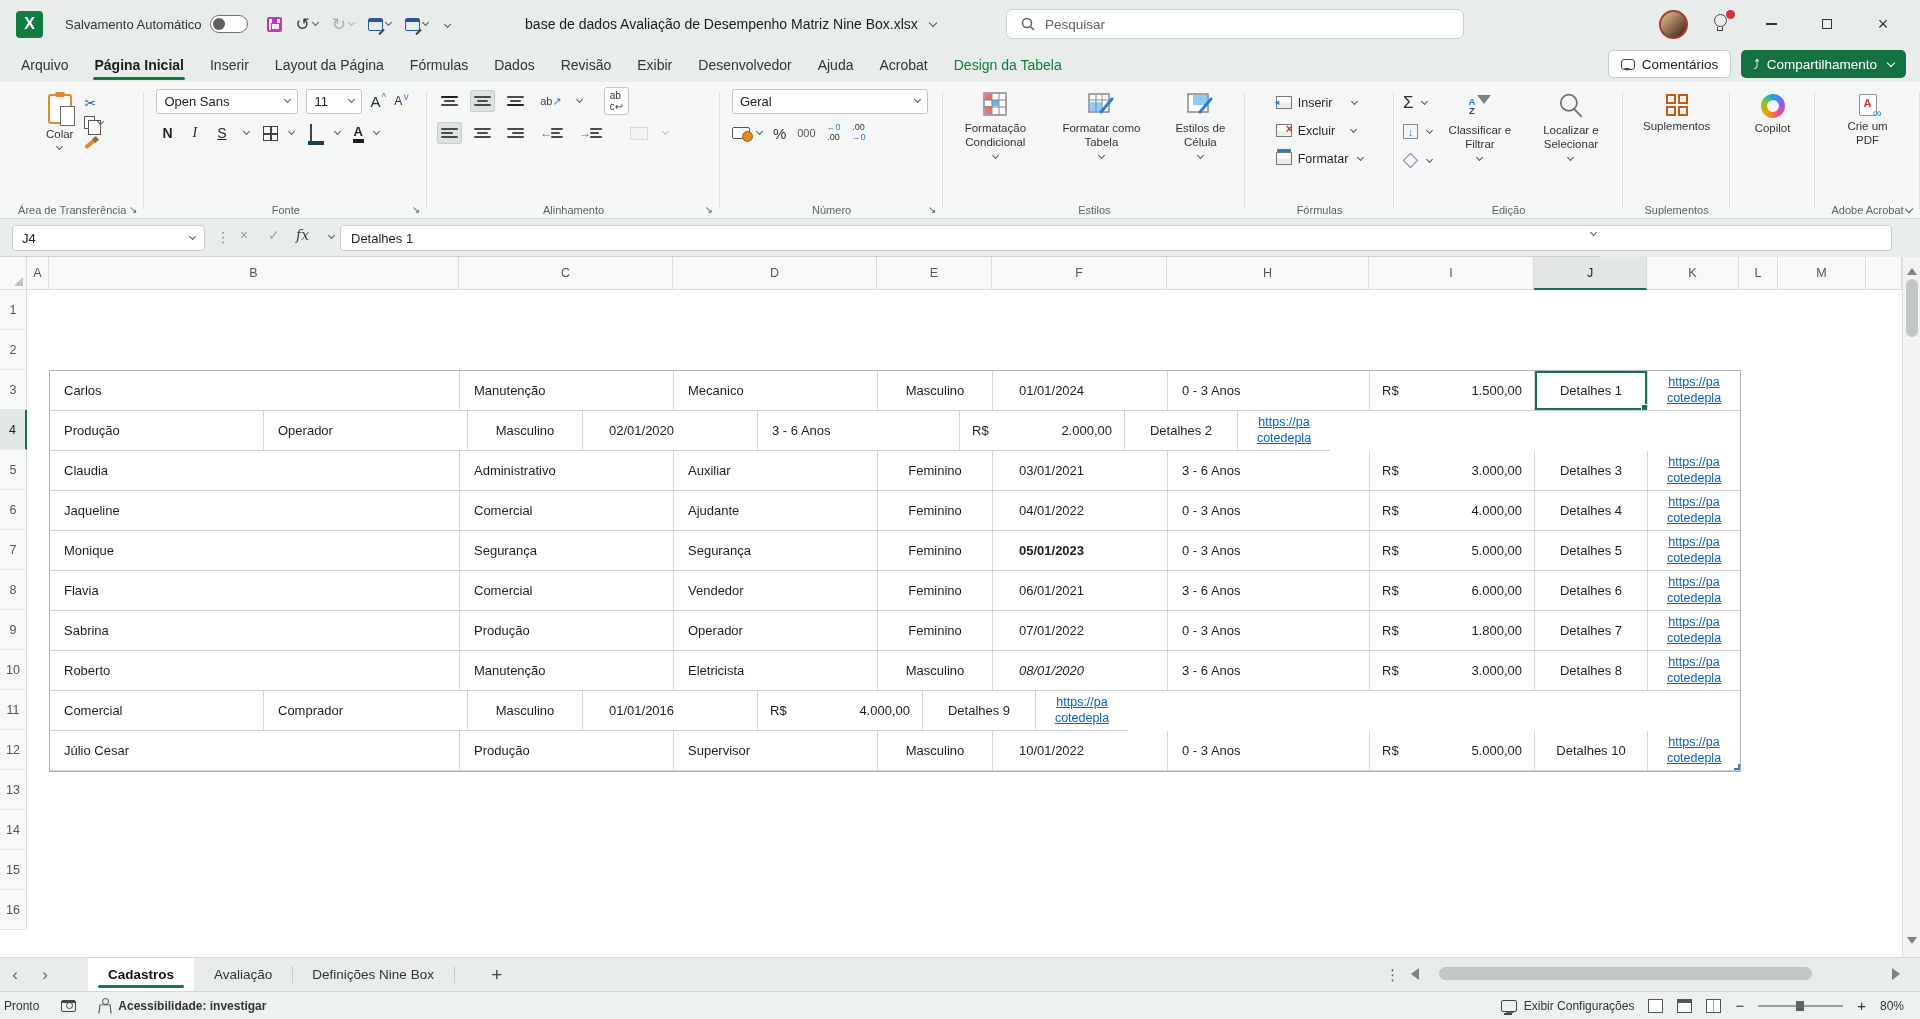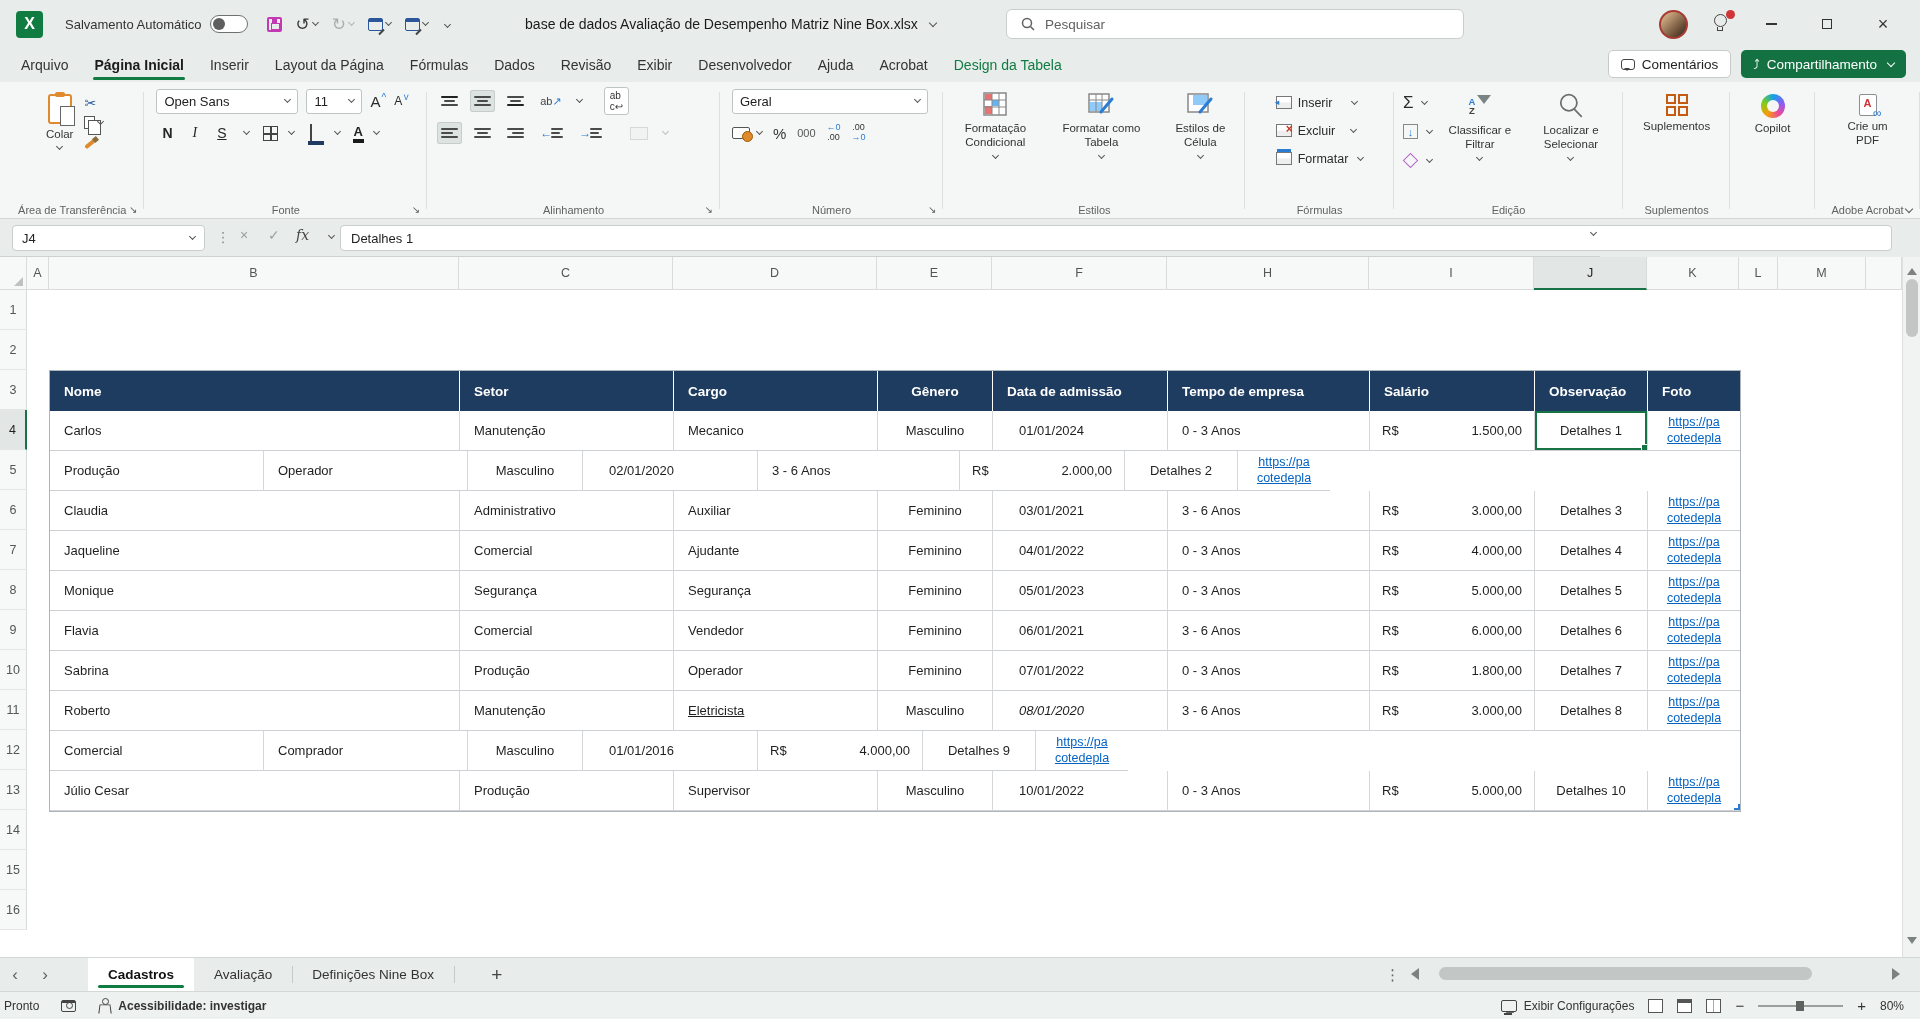--- a/index.html
+++ b/index.html
@@ -613,31 +613,20 @@
       <div class="rowh">10</div>
       <div class="rowh">11</div>
       <div class="rowh">12</div>
       <div class="rowh">13</div>
       <div class="rowh">14</div>
       <div class="rowh">15</div>
       <div class="rowh">16</div>
     </div>
   <div id="grid-body">
     <div id="table">
-        <div class="trow head">
-          <div class="tcell" style="width: 410px;">Nome</div>
-          <div class="tcell" style="width: 214px;">Setor</div>
-          <div class="tcell" style="width: 204px;">Cargo</div>
-          <div class="tcell c-center" style="width: 115px;">Gênero</div>
-          <div class="tcell" style="width: 175px;">Data de admissão</div>
-          <div class="tcell" style="width: 202px;">Tempo de empresa</div>
-          <div class="tcell" style="width: 165px;">Salário</div>
-          <div class="tcell" style="width: 113px;">Observação</div>
-          <div class="tcell" style="width: 92px;">Foto</div>
-        </div>
         <div class="trow">
           <div class="tcell" style="width: 410px;">Carlos</div>
           <div class="tcell" style="width: 214px;">Manutenção</div>
           <div class="tcell" style="width: 204px;">Mecanico</div>
           <div class="tcell c-center" style="width: 115px;">Masculino</div>
           <div class="tcell c-date" style="width: 175px;">01/01/2024</div>
           <div class="tcell" style="width: 202px;">0 - 3 Anos</div>
           <div class="tcell c-sal" style="width: 165px;">
             <span>R$</span>
             <span>1.500,00</span>
@@ -696,21 +685,21 @@
           <div class="tcell c-link" style="width: 92px;">
             <span>https://pa</span>
             <span>cotedepla</span>
           </div>
         </div>
         <div class="trow">
           <div class="tcell" style="width: 410px;">Monique</div>
           <div class="tcell" style="width: 214px;">Segurança</div>
           <div class="tcell" style="width: 204px;">Segurança</div>
           <div class="tcell c-center" style="width: 115px;">Feminino</div>
-          <div class="tcell c-date" style="width: 175px;">05/01/2023</div>
+          <div class="tcell c-date" style="width: 175px; font-weight: bold;">05/01/2023</div>
           <div class="tcell" style="width: 202px;">0 - 3 Anos</div>
           <div class="tcell c-sal" style="width: 165px;">
             <span>R$</span>
             <span>5.000,00</span>
           </div>
           <div class="tcell c-center" style="width: 113px;">Detalhes 5</div>
           <div class="tcell c-link" style="width: 92px;">
             <span>https://pa</span>
             <span>cotedepla</span>
           </div>
@@ -745,21 +734,21 @@
           </div>
           <div class="tcell c-center" style="width: 113px;">Detalhes 7</div>
           <div class="tcell c-link" style="width: 92px;">
             <span>https://pa</span>
             <span>cotedepla</span>
           </div>
         </div>
         <div class="trow">
           <div class="tcell" style="width: 410px;">Roberto</div>
           <div class="tcell" style="width: 214px;">Manutenção</div>
-          <div class="tcell" style="width: 204px; text-decoration: underline;">Eletricista</div>
+          <div class="tcell" style="width: 204px;">Eletricista</div>
           <div class="tcell c-center" style="width: 115px;">Masculino</div>
           <div class="tcell c-date" style="width: 175px; font-style: italic;">08/01/2020</div>
           <div class="tcell" style="width: 202px;">3 - 6 Anos</div>
           <div class="tcell c-sal" style="width: 165px;">
             <span>R$</span>
             <span>3.000,00</span>
           </div>
           <div class="tcell c-center" style="width: 113px;">Detalhes 8</div>
           <div class="tcell c-link" style="width: 92px;">
             <span>https://pa</span>

